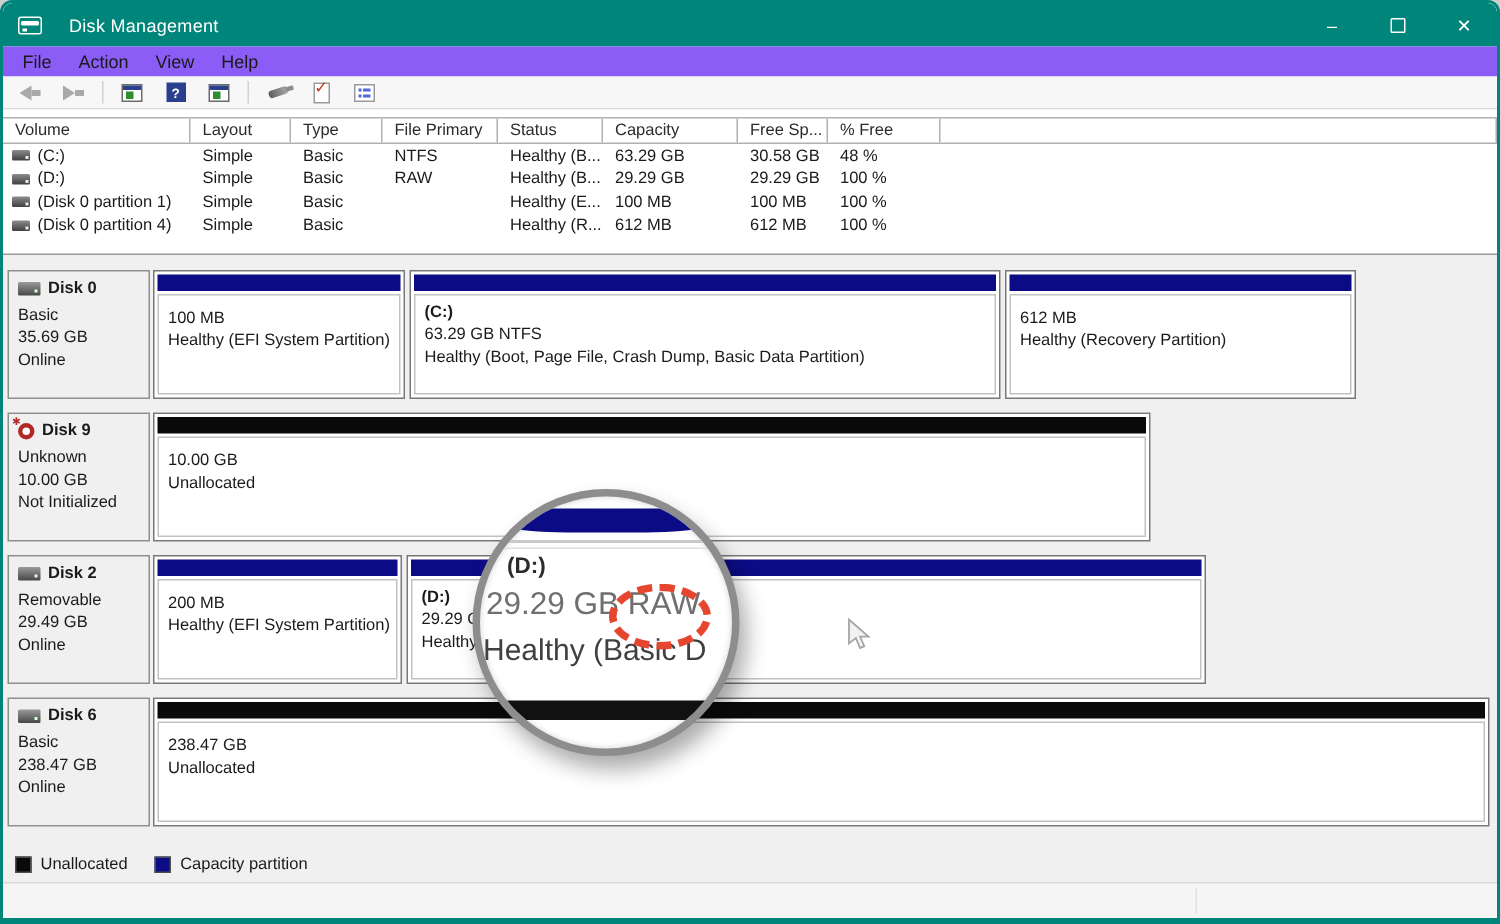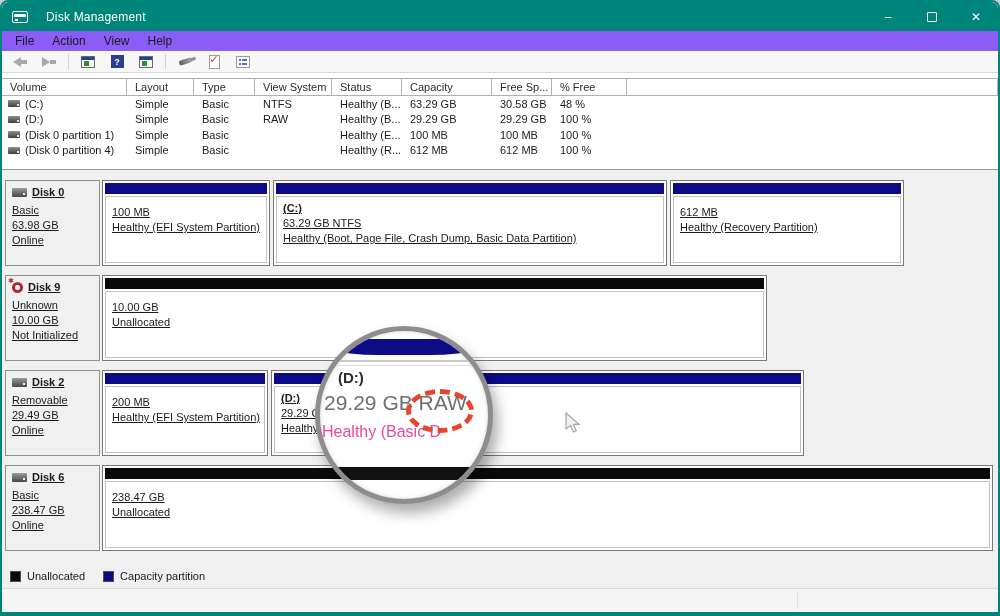--- a/index.html
+++ b/index.html
@@ -46,21 +46,21 @@
   .volume-table { height:97px; background:#fff; border-bottom:1px solid #9a9a9a; flex:none; font-size:11px; color:#1a1a1a; }
   .vt-grid { display:grid; grid-template-columns:125px 67px 61px 77px 70px 90px 60px 75px 1fr; }
   .vt-header { margin-top:5px; border-top:1px solid #b0b0b0; border-bottom:1px solid #b0b0b0; height:18px; }
   .vt-header > div { padding:2px 0 0 8px; border-right:1px solid #b0b0b0; color:#2b2b2b; white-space:nowrap; overflow:hidden; }
   .vt-row { height:15.5px; align-items:center; }
   .vt-row > div { padding-left:8px; white-space:nowrap; overflow:hidden; }
   .vol-cell { display:flex; align-items:center; gap:5px; padding-left:6px !important; }
   .drive-glyph { flex:none; width:12px; height:7px; background:linear-gradient(#8d8d8d,#3f3f3f); border-radius:1px; position:relative; }
   .drive-glyph::after { content:""; position:absolute; right:1px; bottom:1px; width:2px; height:2px; background:#ddf0dd; }
   
-  .disk-pane { height:394px; background:#f0f0f0; padding-top:8px; flex:none; position:relative; font-size:11px; color:#1a1a1a;text-decoration:underline; }
+  .disk-pane { height:394px; background:#f0f0f0; padding-top:8px; flex:none; position:relative; font-size:11px; color:#1a1a1a; }
   .disk-row { position:relative; height:90px; margin-bottom:5px; display:flex; }
   .disk-label { flex:none; width:95px; height:86px; margin-left:3px; margin-top:2px; background:#f0f0f0; border:1px solid #8f8f8f; padding:5px 4px 0 6px; }
   .disk-label .dl-title { display:flex; align-items:center; gap:5px; font-weight:bold; margin-bottom:5px; }
   .disk-label .dl-line { line-height:15px; }
   .disk-hw-icon { flex:none; width:15px; height:9px; background:linear-gradient(#9a9a9a,#474747); border-radius:1px; position:relative; }
   .disk-hw-icon::after { content:""; position:absolute; right:2px; bottom:2px; width:2px; height:2px; background:#d8ffd8; }
   .disk-error-icon { flex:none; width:11px; height:11px; border:3px solid #b32929; border-radius:50%; background:#fff; position:relative; }
   .disk-error-icon::before { content:"✱"; position:absolute; left:-7px; top:-8px; font-size:7px; color:#b32929; }
   .partitions { display:flex; gap:3px; padding-top:2px; margin-left:2px; }
   .part-box { height:86px; background:#fff; border:1px solid #787878; padding:2px; display:flex; flex-direction:column; }
@@ -78,21 +78,21 @@
   .swatch.primary { background:#0b0b85; }
   .statusbar { flex:1; background:#f5f5f5; border-top:1px solid #d8d8d8; position:relative; }
   .statusbar .sb-divider { position:absolute; left:795px; top:3px; bottom:3px; width:1px; background:#e0e0e0; }
   
   .magnifier { position:absolute; left:313px; top:324px; width:178px; height:178px; border:5px solid #8d8d8d; border-radius:50%; background:#fff; overflow:hidden; z-index:50; box-shadow:5px 9px 14px rgba(0,0,0,.33), inset 0 0 4px rgba(0,0,0,.18); }
   .mag-band-top { position:absolute; left:-8px; right:-8px; top:8px; height:16px; background:#0b0b85; border-radius:0 0 40% 40%/0 0 18px 18px; }
   .mag-line1 { position:absolute; left:-8px; right:-8px; top:29px; height:2px; background:#c9c9c9; }
   .mag-line2 { position:absolute; left:-8px; right:-8px; top:34px; height:1px; background:#dedede; }
   .mag-vol { position:absolute; left:18px; top:38px; font-size:15px; font-weight:bold; color:#2b2b2b; }
   .mag-size { position:absolute; left:4px; top:60px; font-size:21px; color:#6f6f6f; white-space:nowrap; }
-  .mag-status { position:absolute; left:2px; top:92px; font-size:16px; color:#ec4899; white-space:nowrap; }
+  .mag-status { position:absolute; left:2px; top:92px; font-size:20px; color:#404040; white-space:nowrap; }
   .mag-band-bottom { position:absolute; left:-8px; right:-8px; top:136px; height:13px; background:#111; }
   .mag-red-circle { position:absolute; left:86px; top:58px; width:68px; height:44px; border:5px dashed #e64530; border-radius:50%; }
   
   .mouse-cursor { position:absolute; left:563px; top:410px; z-index:60; }
 </style>
 </head>
 <body>
 
 <div id="window">
 
@@ -150,21 +150,21 @@
     <div class="tb-btn">
       <span class="props-icon"></span>
     </div>
   </div>
 
   <div class="volume-table">
     <div class="vt-grid vt-header">
       <div>Volume</div>
       <div>Layout</div>
       <div>Type</div>
-      <div>View System</div>
+      <div>File Primary</div>
       <div>Status</div>
       <div>Capacity</div>
       <div>Free Sp...</div>
       <div>% Free</div>
       <div></div>
     </div>
 
     <div class="vt-grid vt-row">
       <div class="vol-cell">
           <span class="drive-glyph"></span>
@@ -228,21 +228,21 @@
 
   <div class="disk-pane">
 
     <div class="disk-row">
       <div class="disk-label">
         <div class="dl-title">
             <span class="disk-hw-icon"></span>
             <span>Disk 0</span>
           </div>
         <div class="dl-line">Basic</div>
-        <div class="dl-line">63.98 GB</div>
+        <div class="dl-line">35.69 GB</div>
         <div class="dl-line">Online</div>
       </div>
       <div class="partitions">
         <div class="part-box" style="width:168px">
           <div class="part-bar primary"></div>
           <div class="part-body">
             <div class="pl">100 MB</div>
             <div class="pl">Healthy (EFI System Partition)</div>
           </div>
         </div>

